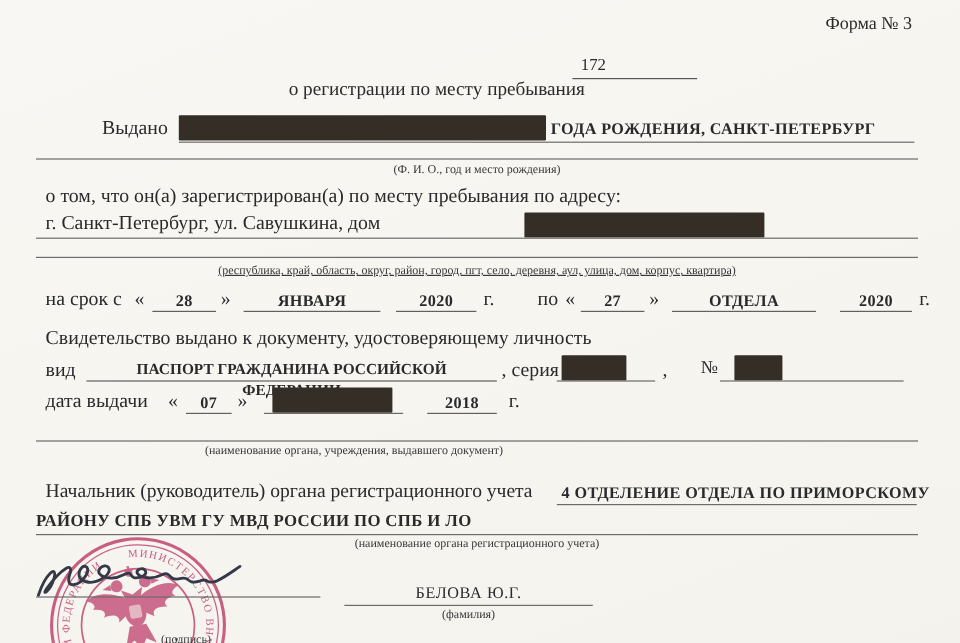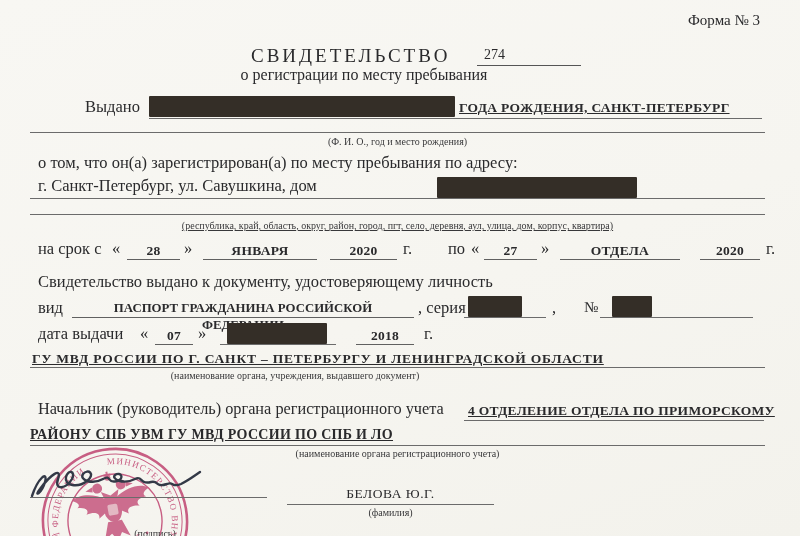--- a/index.html
+++ b/index.html
@@ -2,38 +2,37 @@
 <html><head>
 <meta charset="utf-8">
 <style>
   html,body{margin:0;padding:0;}
   body{width:800px;height:536px;overflow:hidden;background:#e9e8e4;}
   .page{position:relative;width:800px;height:536px;overflow:hidden;
         background:linear-gradient(160deg,#f8f7f3 0%,#f6f5f0 55%,#f3f2ec 100%);
         font-family:"Liberation Serif","DejaVu Serif",serif;color:#2a2a2c;}
   .abs{position:absolute;white-space:nowrap;}
   .t{font-size:16.5px;}
-  .b{font-weight:bold;font-size:13.5px;letter-spacing:.3px;text-decoration:underline;}
+  .b{font-weight:bold;font-size:13.5px;letter-spacing:.3px;}
   .cap{font-size:10px;color:#38383a;text-align:center;}
   .ln{position:absolute;height:1px;background:#6b6b6b;}
   .bar{position:absolute;background:#342e27;border-radius:1px;}
   .ux{position:absolute;border-bottom:1px solid #606060;text-align:center;
       font-weight:bold;font-size:13.5px;letter-spacing:.3px;line-height:17px;height:17px;}
   .ctr{text-align:center;}
   .stamp{position:absolute;left:40px;top:446px;width:150px;height:150px;transform:rotate(-10deg);opacity:.92;}
   .sig{position:absolute;left:24px;top:458px;width:220px;height:50px;z-index:5;}
 </style>
 </head>
 <body>
 
 <div class="page">
 
   <div class="abs" style="top:12px;right:40px;font-size:15px;">Форма № 3</div>
-  <div class="abs" style="left:251px;top:45px;font-size:19px;letter-spacing:3px;">СВИДЕТЕЛЬСТВО</div>
-  <div class="abs" style="left:477px;top:47px;width:97px;height:18px;border-bottom:1px solid #555;font-size:14px;padding-left:7px;">274</div>
+  <div class="abs" style="left:477px;top:47px;width:97px;height:18px;border-bottom:1px solid #555;font-size:14px;padding-left:7px;">172</div>
   <div class="abs ctr" style="left:224px;top:66px;width:280px;font-size:16px;">о регистрации по месту пребывания</div>
 
   <div class="abs t" style="left:85px;top:97px;">Выдано</div>
   <div class="bar" style="left:149px;top:96px;width:306px;height:21px;"></div>
   <div class="abs b" style="left:459px;top:100px;">ГОДА РОЖДЕНИЯ, САНКТ-ПЕТЕРБУРГ</div>
   <div class="ln" style="left:149px;top:118px;width:613px;"></div>
   <div class="ln" style="left:30px;top:132px;width:735px;"></div>
   <div class="abs cap" style="left:30px;top:136px;width:735px;">(Ф. И. О., год и место рождения)</div>
 
   <div class="abs t" style="left:38px;top:153px;">о том, что он(а) зарегистрирован(а) по месту пребывания по адресу:</div>
@@ -71,21 +70,20 @@
 
   <div class="abs t" style="left:38px;top:324px;">дата выдачи</div>
   <div class="abs t" style="left:140px;top:324px;">«</div>
   <div class="ux" style="left:155px;top:327px;width:38px;">07</div>
   <div class="abs t" style="left:198px;top:324px;">»</div>
   <div class="bar" style="left:227px;top:323px;width:100px;height:21px;"></div>
   <div class="ln" style="left:220px;top:344px;width:116px;"></div>
   <div class="ux" style="left:356px;top:327px;width:58px;">2018</div>
   <div class="abs t" style="left:424px;top:324px;">г.</div>
 
-  <div class="abs b" style="left:32px;top:351px;letter-spacing:.8px;">ГУ  МВД  РОССИИ  ПО  Г. САНКТ – ПЕТЕРБУРГУ  И  ЛЕНИНГРАДСКОЙ ОБЛАСТИ</div>
   <div class="ln" style="left:30px;top:367px;width:735px;"></div>
   <div class="abs" style="left:38px;top:399px;font-size:16.3px;">Начальник (руководитель) органа регистрационного учета</div>
 
   <div class="abs cap" style="left:30px;top:370px;width:530px;">(наименование органа, учреждения, выдавшего документ)</div>
   <div class="abs b" style="left:468px;top:403px;">4 ОТДЕЛЕНИЕ ОТДЕЛА  ПО ПРИМОРСКОМУ</div>
   <div class="ln" style="left:464px;top:420px;width:300px;"></div>
   <div class="abs b" style="left:30px;top:427px;font-size:14px;">РАЙОНУ СПБ УВМ  ГУ  МВД РОССИИ  ПО СПБ  И  ЛО</div>
   <div class="ln" style="left:30px;top:445px;width:735px;"></div>
   <div class="abs cap" style="left:30px;top:448px;width:735px;">(наименование органа регистрационного учета)</div>
 

